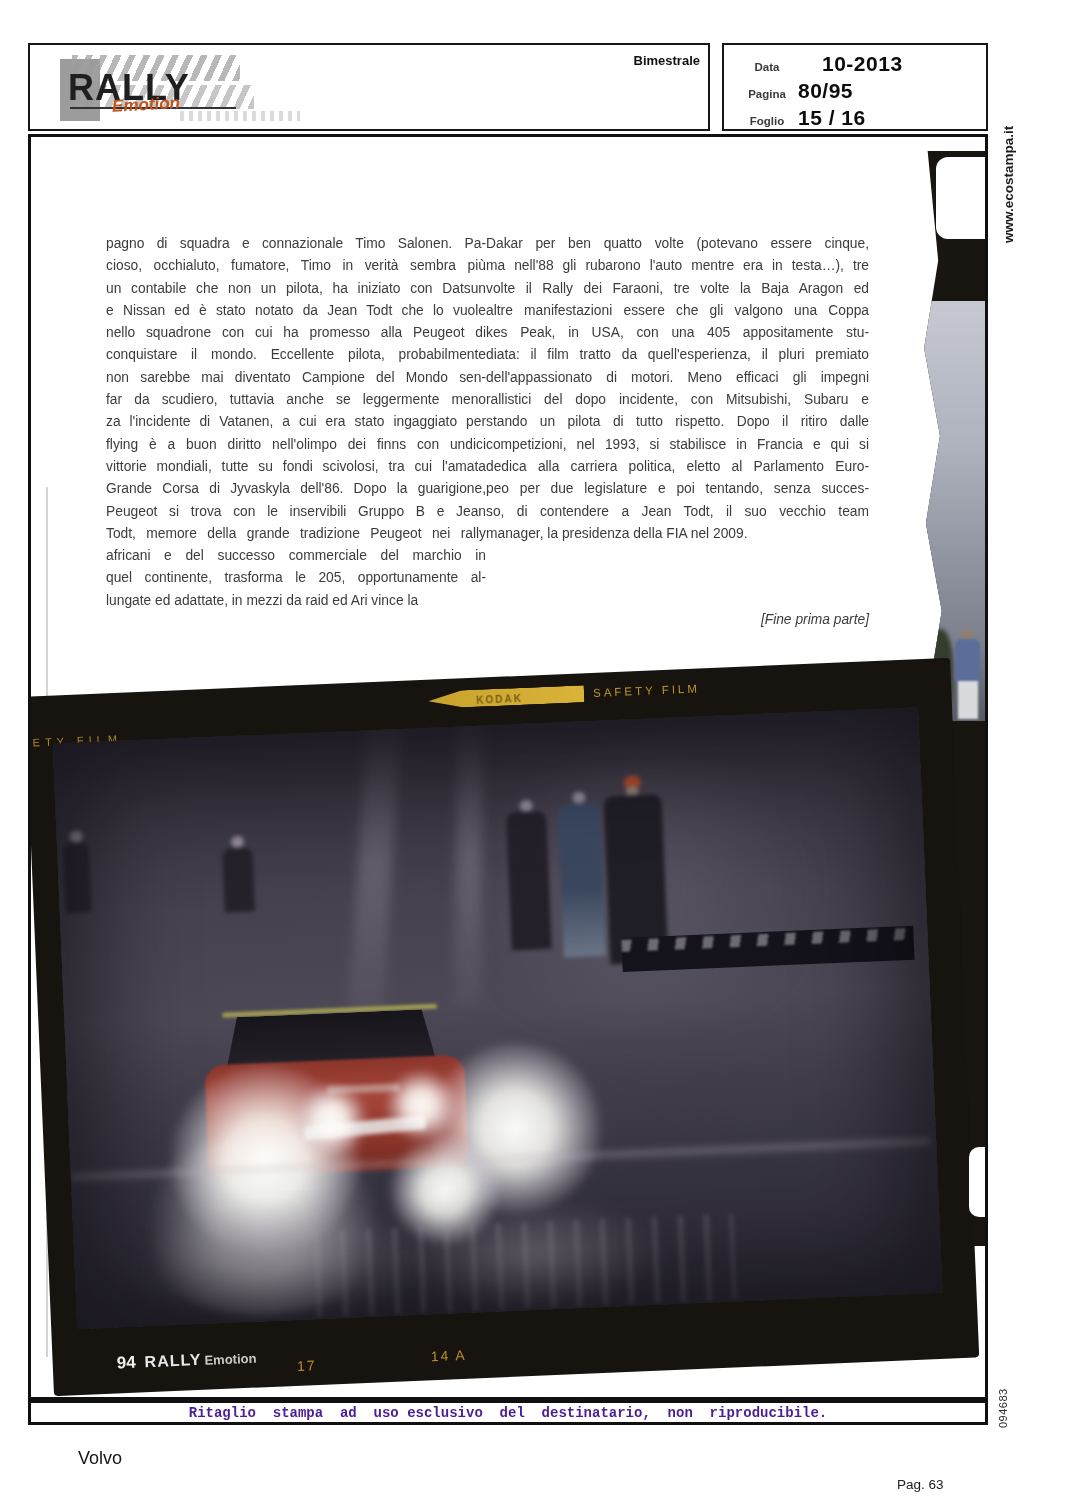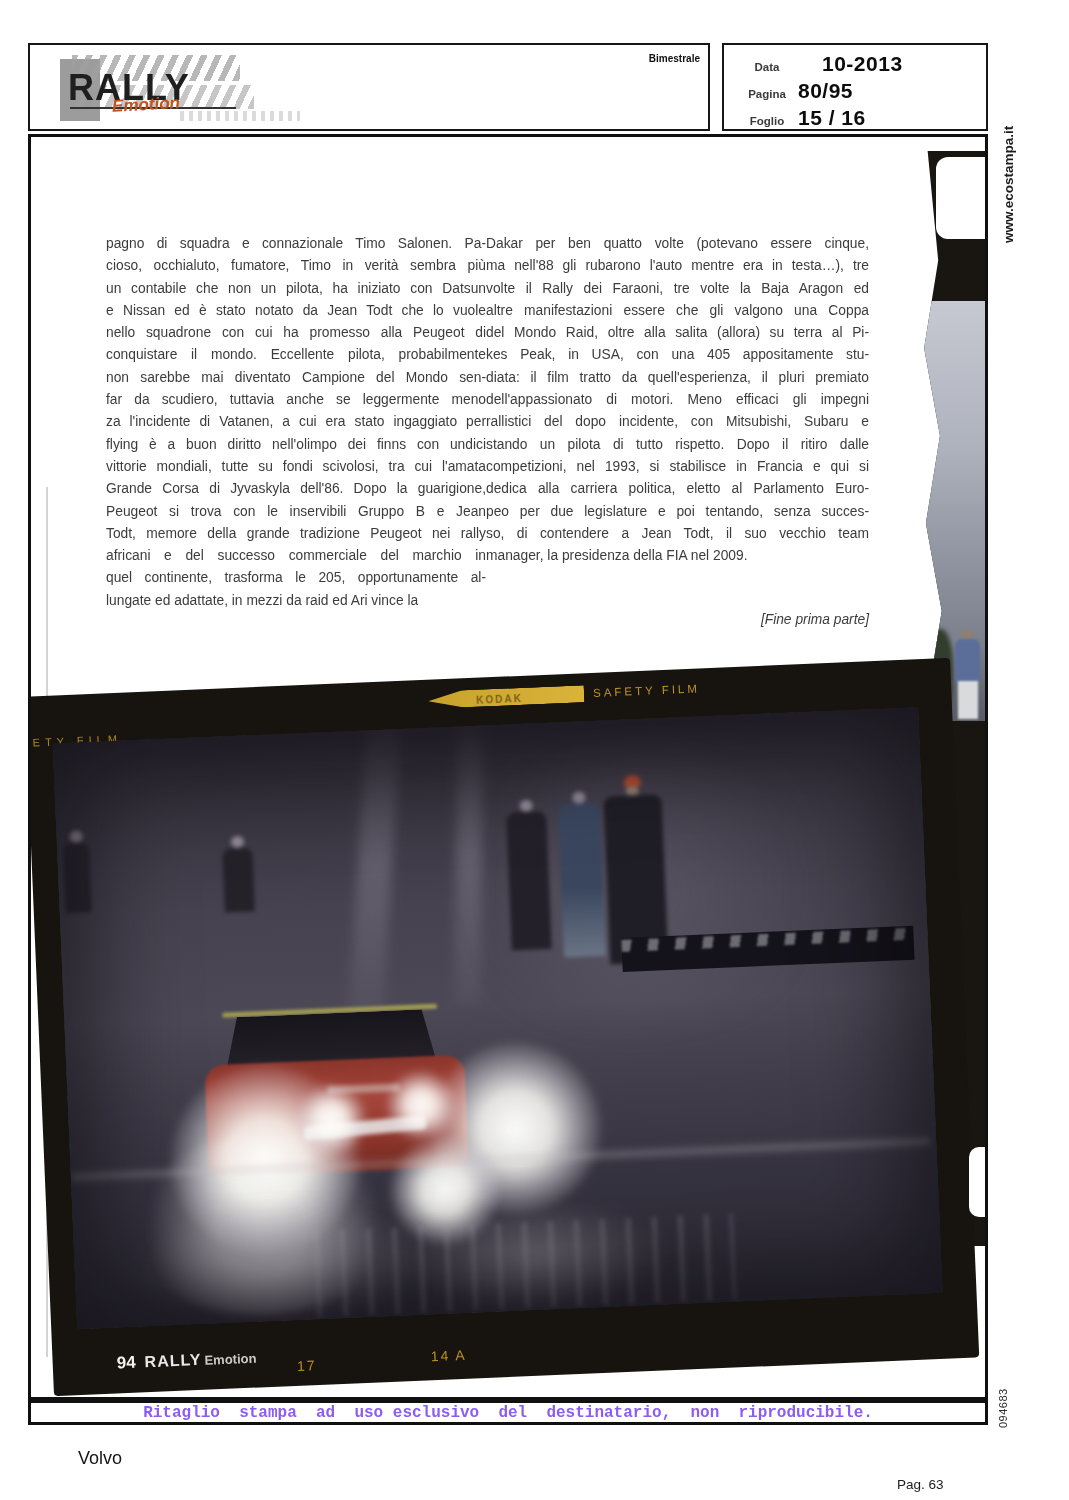--- a/index.html
+++ b/index.html
@@ -11,21 +11,21 @@
   #logo-box{left:28px;top:43px;width:682px;height:88px;border:2px solid #161616;box-sizing:border-box;background:#fff;}
   #data-box{left:722px;top:43px;width:266px;height:88px;border:2px solid #161616;box-sizing:border-box;background:#fff;padding:7px 0 0 12px;}
   .logo-gray{left:30px;top:14px;width:40px;height:62px;background:#9c9c9c;}
   .tire{background:repeating-linear-gradient(115deg,#a0a0a0 0 6px,transparent 6px 13px);}
   .tire1{left:42px;top:10px;width:168px;height:26px;opacity:.75;}
   .tire2{left:42px;top:40px;width:182px;height:24px;opacity:.6;}
   .tire3{left:150px;top:66px;width:120px;height:10px;background:repeating-linear-gradient(90deg,#bdbdbd 0 4px,transparent 4px 9px);opacity:.55;}
   .logo-rally{left:38px;top:22px;font-size:36px;font-weight:800;letter-spacing:1px;color:#1f1f1f;}
   .logo-underline{left:40px;top:62px;width:166px;height:2px;background:#333;}
   .logo-emotion{left:82px;top:50px;font-size:17px;font-weight:700;font-style:italic;color:#c2531d;transform:rotate(-3deg);}
-  .bimestrale{right:8px;top:8px;font-size:10px;font-weight:700;color:#101010;}
+  .bimestrale{right:8px;top:8px;font-size:13px;font-weight:700;color:#101010;}
   .hdr-row{display:flex;align-items:baseline;height:27px;}
   .hdr-label{width:62px;font-size:11.5px;font-weight:600;color:#3a3a3a;text-align:center;}
   .hdr-value{font-size:21px;font-weight:700;color:#0c0c0c;letter-spacing:.5px;}
   .hdr-row:first-child .hdr-value{margin-left:24px;}
 
   
   #main-box{left:28px;top:134px;width:960px;height:1266px;border:3px solid #101010;box-sizing:border-box;background:#fff;overflow:hidden;}
   .scan-line{left:15px;top:350px;width:2px;height:870px;background:#d4d4d2;}
 
   .col{top:96px;font-size:13.8px;line-height:22.3px;color:#3c3c3c;}
@@ -107,21 +107,21 @@
   .frame-num{color:#b98f25;font-size:14px;letter-spacing:2px;}
   .fn1{left:244px;bottom:12px;}
   .fn2{left:378px;bottom:16px;}
 
   
   .v-text{transform:rotate(-90deg);transform-origin:0 0;white-space:nowrap;}
   #ecostampa{left:1001px;top:243px;font-size:13.5px;font-weight:700;color:#1c1c1c;}
   #code-vertical{left:997px;top:1428px;font-size:11px;color:#2a2a2a;letter-spacing:.5px;}
   #footer-strip{left:28px;top:1400px;width:960px;height:25px;border:3px solid #101010;box-sizing:border-box;background:#fff;
     display:flex;align-items:center;justify-content:center;
-    font-family:"Liberation Mono",monospace;font-size:16px;font-weight:700;color:#8b5cf6;white-space:pre;}
+    font-family:"Liberation Mono",monospace;font-size:14px;font-weight:700;color:#4c1d95;white-space:pre;}
   #source-label{left:78px;top:1448px;font-size:18px;color:#151515;}
   #page-ref{left:897px;top:1445px;font-size:13.5px;color:#1b1b1b;margin-top:32px;}
 </style>
 </head>
 <body>
 
 <div id="page">
 
   <div id="logo-box" class="abs">
     <div class="abs logo-gray"></div>
@@ -173,21 +173,20 @@
         <div class="line">quel continente, trasforma le 205, opportunamente al-</div>
         <div class="line line-last">lungate ed adattate, in mezzi da raid ed Ari vince la</div>
       </div>
 
     <div class="abs col col-right">
 
     <div class="line">Dakar per ben quatto volte (potevano essere cinque,</div>
         <div class="line">ma nell'88 gli rubarono l'auto mentre era in testa…), tre</div>
         <div class="line">volte il Rally dei Faraoni, tre volte la Baja Aragon ed</div>
         <div class="line">altre manifestazioni essere che gli valgono una Coppa</div>
-        <div class="line">del Mondo Raid, oltre alla salita (allora) su terra al Pi-</div>
         <div class="line">kes Peak, in USA, con una 405 appositamente stu-</div>
         <div class="line">diata: il film tratto da quell'esperienza, il pluri premiato</div>
         <div class="line">dell'appassionato di motori. Meno efficaci gli impegni</div>
         <div class="line">rallistici del dopo incidente, con Mitsubishi, Subaru e</div>
         <div class="line">stando un pilota di tutto rispetto. Dopo il ritiro dalle</div>
         <div class="line">competizioni, nel 1993, si stabilisce in Francia e qui si</div>
         <div class="line">dedica alla carriera politica, eletto al Parlamento Euro-</div>
         <div class="line">peo per due legislature e poi tentando, senza succes-</div>
         <div class="line">so, di contendere a Jean Todt, il suo vecchio team</div>
         <div class="line line-last">manager, la presidenza della FIA nel 2009.</div>

